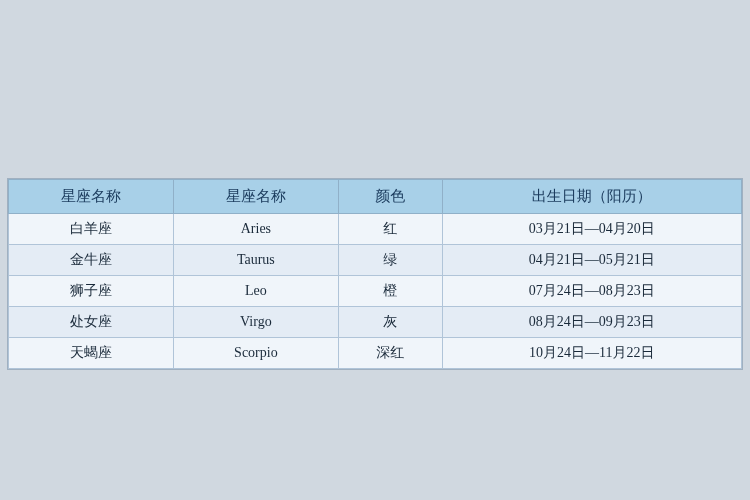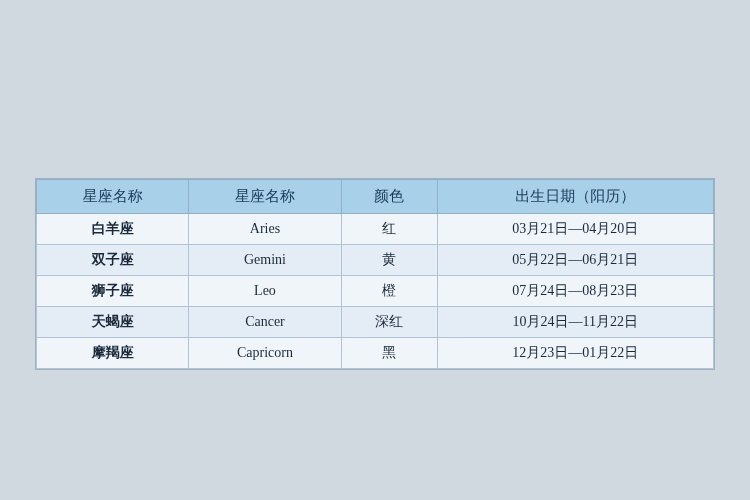--- a/index.html
+++ b/index.html
@@ -15,21 +15,21 @@
       display: flex;
       align-items: center;
       justify-content: center;
       font-family: "SimSun", "宋体", serif;
       font-size: 15px;
     }
 
     .table-wrapper {
       background-color: #14532d;
       border: 1px solid #a0b0c0;
-      width: 680px;
+      width: 736px;
       margin-top: 48px;
     }
 
     table {
       width: 100%;
       border-collapse: collapse;
     }
 
     thead tr {
       background-color: #a8d0e8;
@@ -54,21 +54,21 @@
 
     tbody td {
       border: 1px solid #b0c4d8;
       padding: 6px 10px;
       text-align: center;
       color: #1a2a3a;
       font-size: 14px;
     }
 
     tbody td:first-child {
-      font-weight: bold;
+      font-weight: normal;
     }
   </style>
 </head>
 <body>
 
 <div class="table-wrapper">
   <table>
     <thead>
       <tr>
         <th>星座名称</th>
@@ -78,38 +78,38 @@
       </tr>
     </thead>
     <tbody id="table-body">
     <tr>
           <td>白羊座</td>
           <td>Aries</td>
           <td>红</td>
           <td>03月21日—04月20日</td>
         </tr>
         <tr>
-          <td>双子座</td>
-          <td>Gemini</td>
-          <td>黄</td>
-          <td>05月22日—06月21日</td>
+          <td>金牛座</td>
+          <td>Taurus</td>
+          <td>绿</td>
+          <td>04月21日—05月21日</td>
         </tr>
         <tr>
           <td>狮子座</td>
           <td>Leo</td>
           <td>橙</td>
           <td>07月24日—08月23日</td>
         </tr>
         <tr>
+          <td>处女座</td>
+          <td>Virgo</td>
+          <td>灰</td>
+          <td>08月24日—09月23日</td>
+        </tr>
+        <tr>
           <td>天蝎座</td>
-          <td>Cancer</td>
+          <td>Scorpio</td>
           <td>深红</td>
           <td>10月24日—11月22日</td>
-        </tr>
-        <tr>
-          <td>摩羯座</td>
-          <td>Capricorn</td>
-          <td>黑</td>
-          <td>12月23日—01月22日</td>
         </tr>
       </tbody>
   </table>
 </div>
 
 </body></html>

